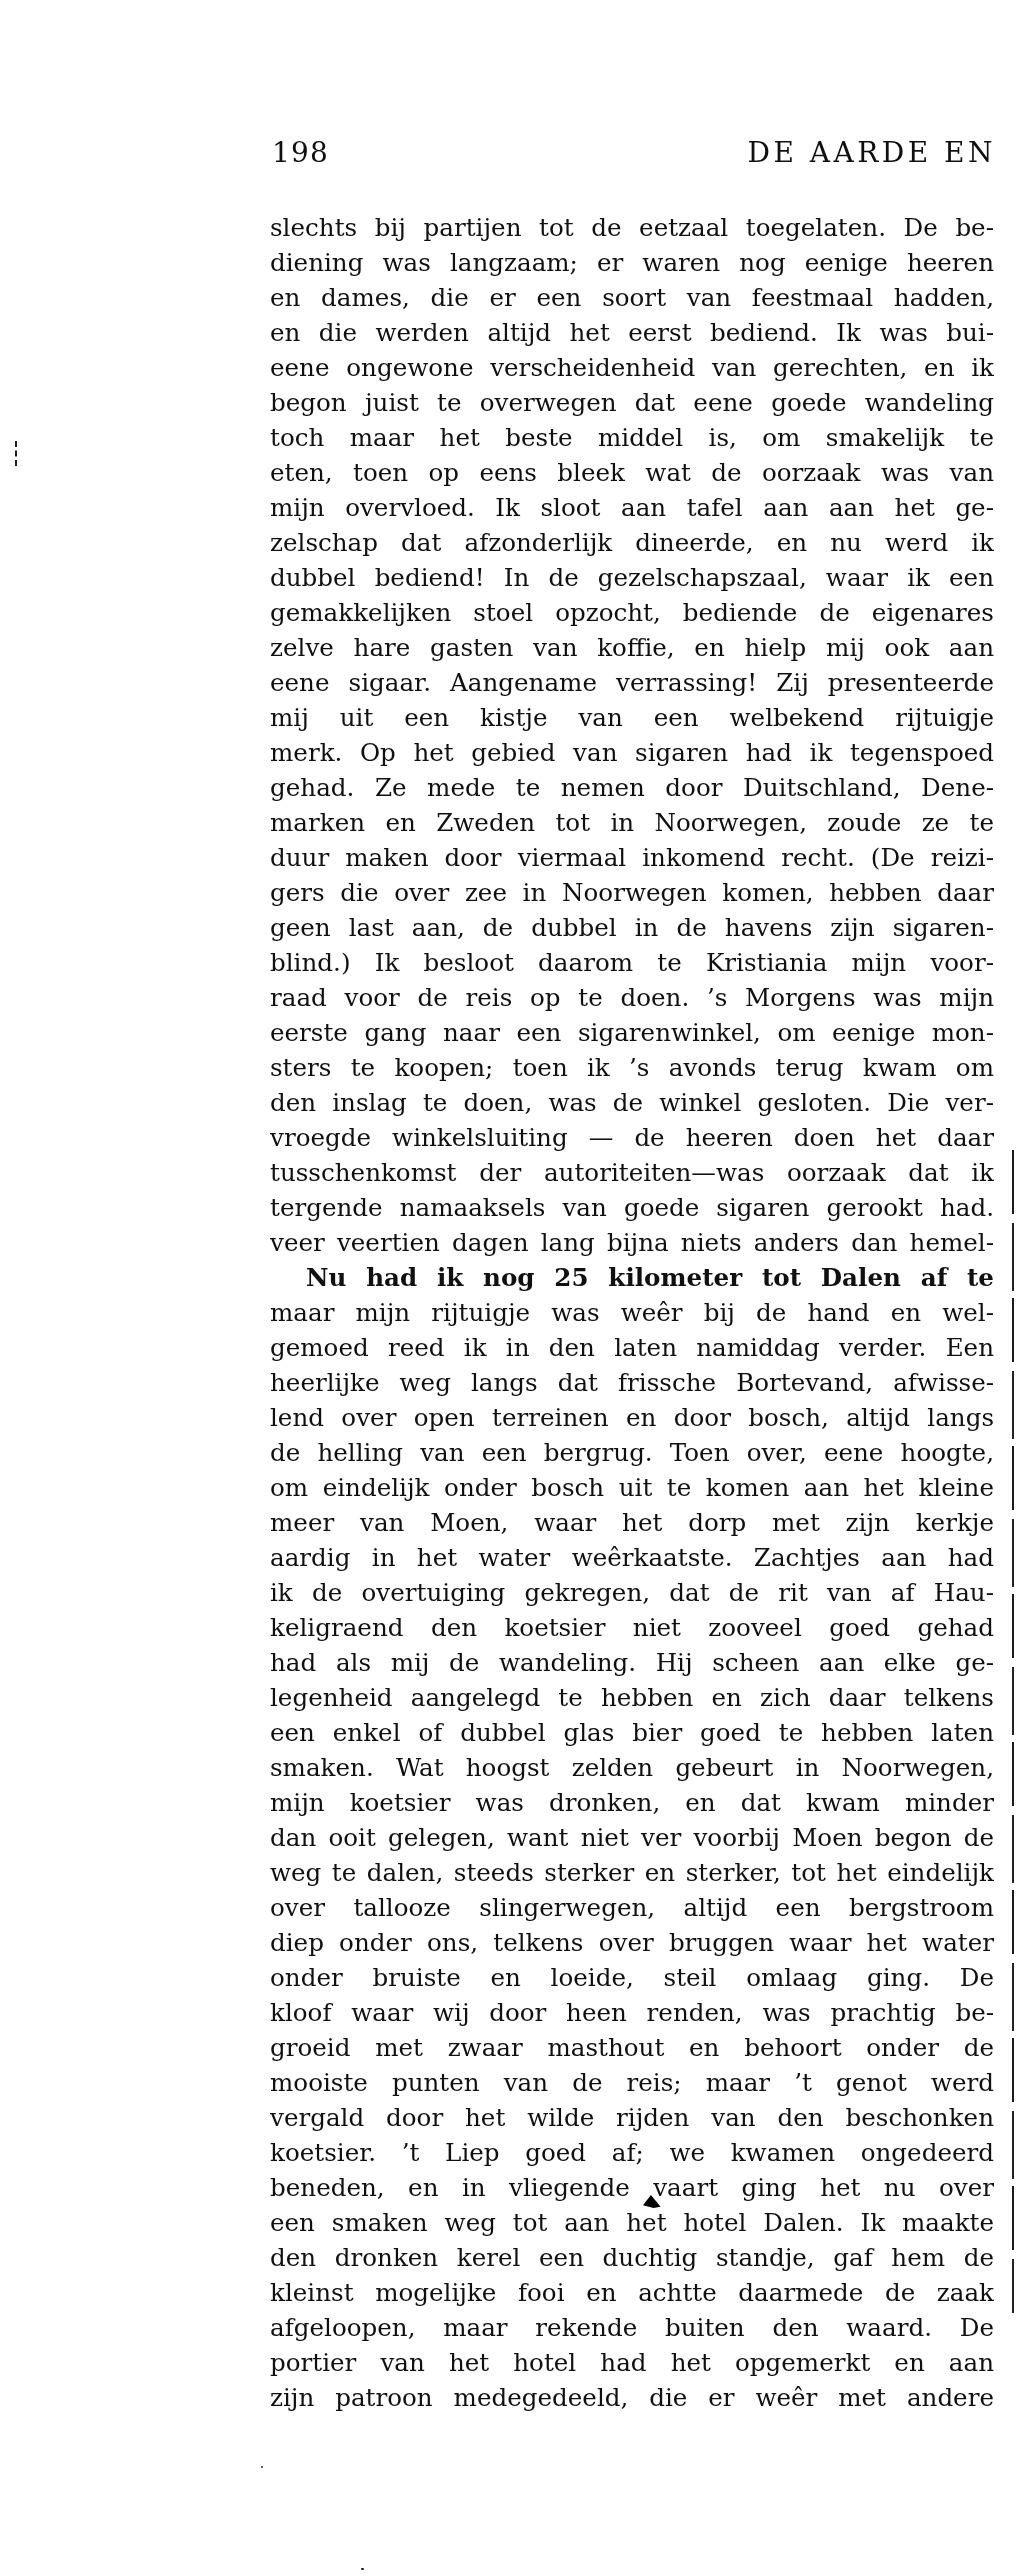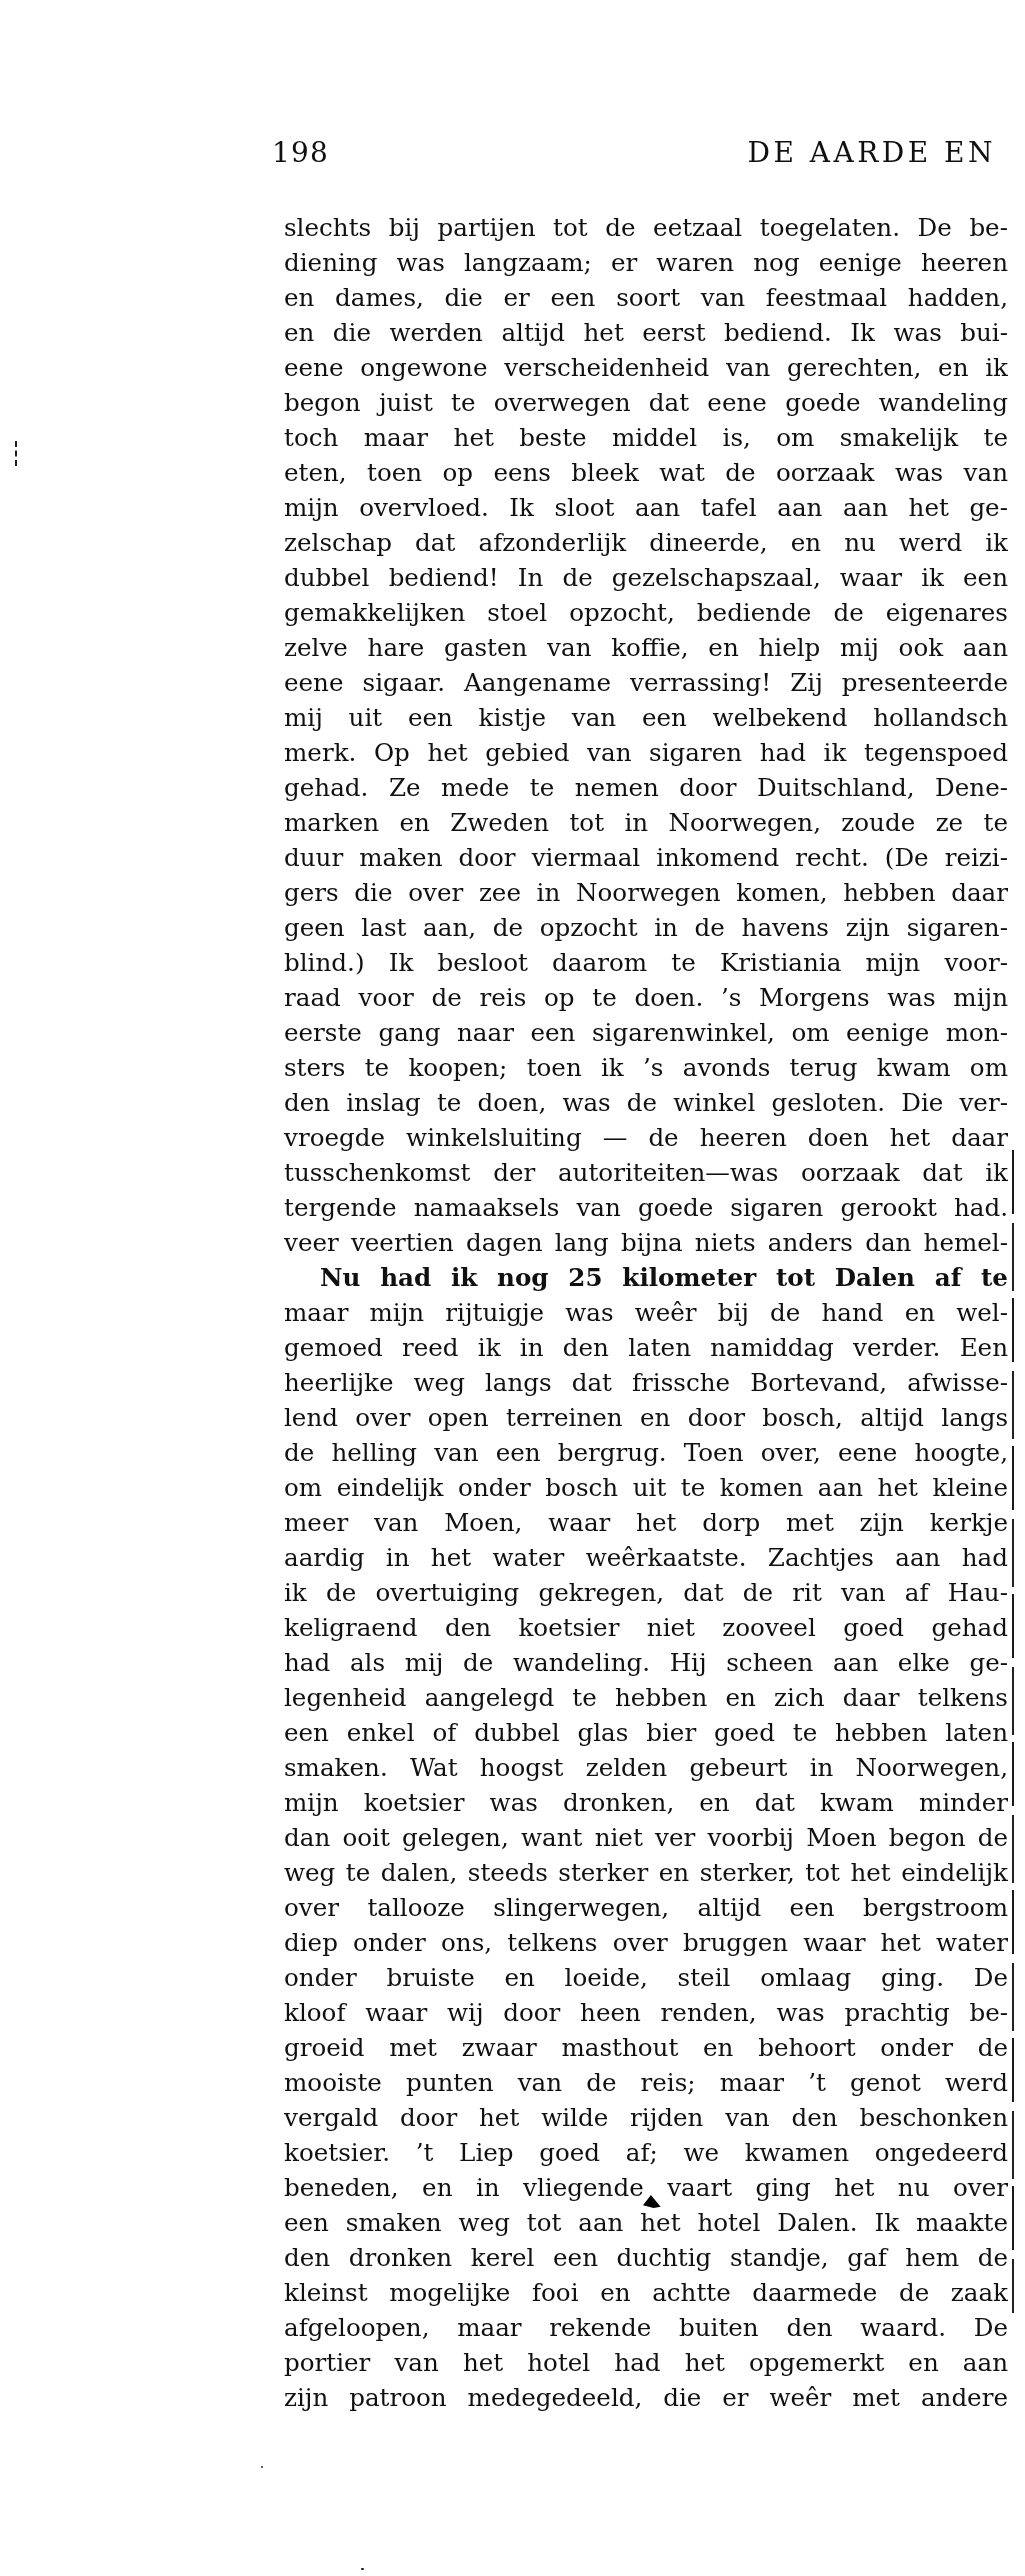--- a/index.html
+++ b/index.html
@@ -31,21 +31,21 @@
   .page-number {
     letter-spacing: 1.2px;
   }
   .running-title {
     letter-spacing: 3.5px;
     white-space: nowrap;
   }
   .body-text {
     position: absolute;
     top: 210px;
-    left: 284px;
+    left: 270px;
     width: 724px;
     font-size: 24.6px;
     line-height: 35px;
   }
   .line {
     height: 35px;
     text-align: justify;
     text-align-last: justify;
     overflow: hidden;
   }
@@ -121,27 +121,27 @@
       <div class="line">eene ongewone verscheidenheid van gerechten, en ik</div>
       <div class="line">begon juist te overwegen dat eene goede wandeling</div>
       <div class="line">toch maar het beste middel is, om smakelijk te</div>
       <div class="line">eten, toen op eens bleek wat de oorzaak was van</div>
       <div class="line">mijn overvloed. Ik sloot aan tafel aan aan het ge-</div>
       <div class="line">zelschap dat afzonderlijk dineerde, en nu werd ik</div>
       <div class="line">dubbel bediend! In de gezelschapszaal, waar ik een</div>
       <div class="line">gemakkelijken stoel opzocht, bediende de eigenares</div>
       <div class="line">zelve hare gasten van koffie, en hielp mij ook aan</div>
       <div class="line">eene sigaar. Aangename verrassing! Zij presenteerde</div>
-      <div class="line">mij uit een kistje van een welbekend hollandsch</div>
+      <div class="line">mij uit een kistje van een welbekend rijtuigje</div>
       <div class="line">merk. Op het gebied van sigaren had ik tegenspoed</div>
       <div class="line">gehad. Ze mede te nemen door Duitschland, Dene-</div>
       <div class="line">marken en Zweden tot in Noorwegen, zoude ze te</div>
       <div class="line">duur maken door viermaal inkomend recht. (De reizi-</div>
       <div class="line">gers die over zee in Noorwegen komen, hebben daar</div>
-      <div class="line">geen last aan, de opzocht in de havens zijn sigaren-</div>
+      <div class="line">geen last aan, de dubbel in de havens zijn sigaren-</div>
       <div class="line">blind.) Ik besloot daarom te Kristiania mijn voor-</div>
       <div class="line">raad voor de reis op te doen. ’s Morgens was mijn</div>
       <div class="line">eerste gang naar een sigarenwinkel, om eenige mon-</div>
       <div class="line">sters te koopen; toen ik ’s avonds terug kwam om</div>
       <div class="line">den inslag te doen, was de winkel gesloten. Die ver-</div>
       <div class="line">vroegde winkelsluiting — de heeren doen het daar zonder</div>
       <div class="line">tusschenkomst der autoriteiten—was oorzaak dat ik onge-</div>
       <div class="line">tergende namaaksels van goede sigaren gerookt had.</div>
       <div class="line">veer veertien dagen lang bijna niets anders dan hemel-</div>
       <div class="line indent">Nu had ik nog 25 kilometer tot Dalen af te leggen,</div>

